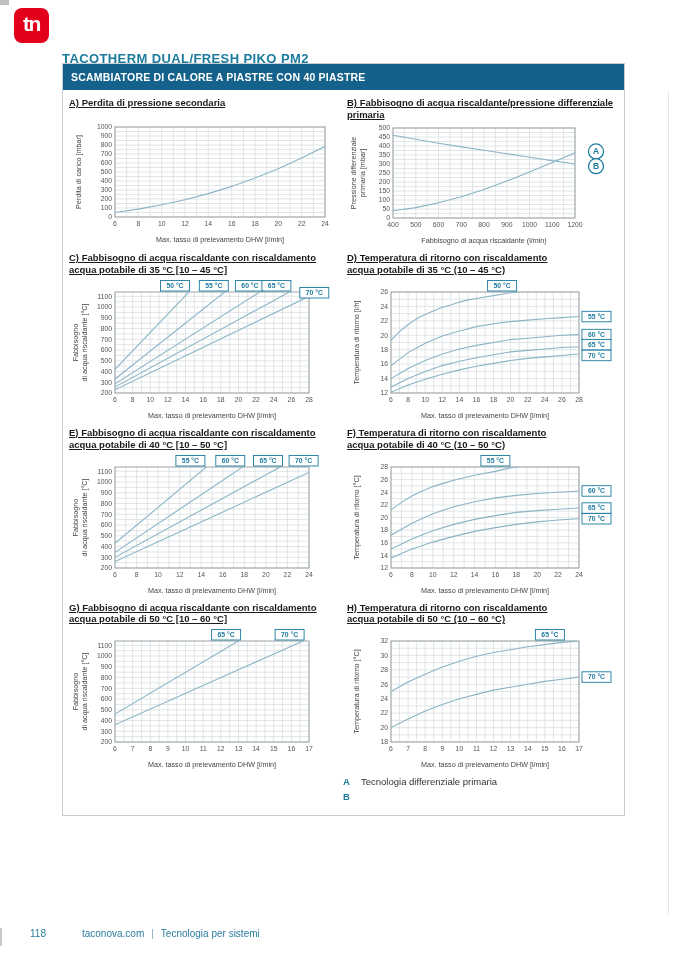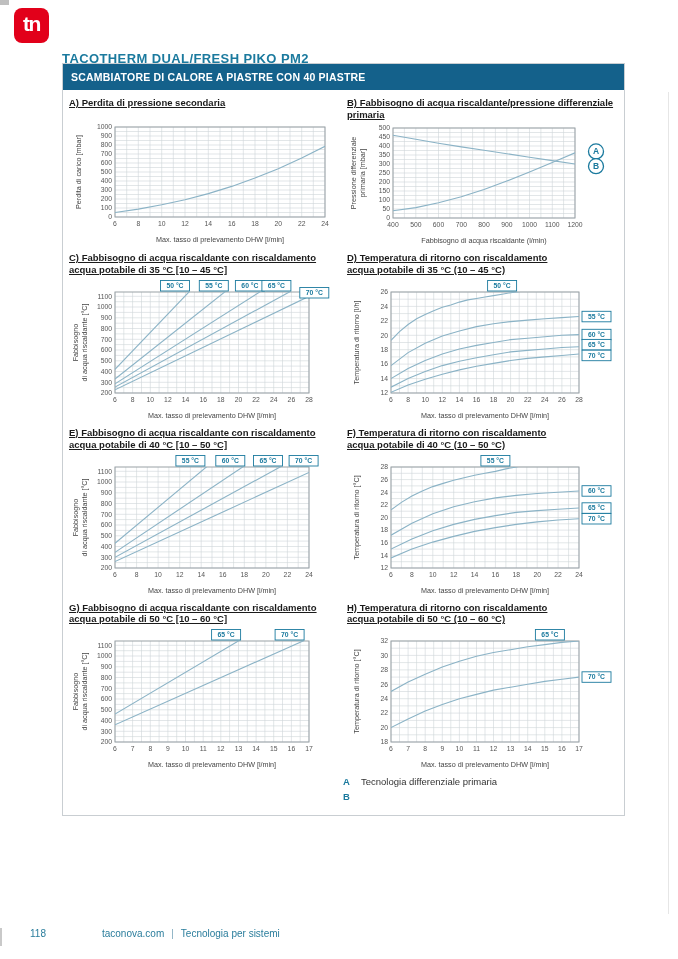--- a/index.html
+++ b/index.html
@@ -39,21 +39,21 @@
   svg .tk{font-size:6.8px;fill:#555;}
   svg .cap{font-size:7.2px;fill:#444;}
   svg .slab{font-size:6.8px;font-weight:bold;fill:#1b7a9e;}
   svg .clab{font-size:8.5px;font-weight:bold;fill:#1b7a9e;}
 
   .legend{margin:4px 8px 10px 280px;font-size:9.5px;color:#333;line-height:1.55;}
   .legend-row{display:flex;}
   .legend-key{color:#1b7a9e;font-weight:bold;width:18px;flex:0 0 18px;}
 
   .footer{position:absolute;left:30px;top:928px;font-size:10px;color:#2a7d9c;display:flex;align-items:center;}
-  .footer .pageno{margin-right:56px;}
+  .footer .pageno{margin-right:36px;}
   .footer .sep{margin:0 7px;color:#7fa9bd;}
 </style>
 </head>
 <body>
 
 <div class="corner-mark"></div>
 <div class="edge-line-right"></div>
 <div class="edge-mark-left"></div>
 
 <div class="logo" style="background: rgb(226, 0, 26);">tn</div>

